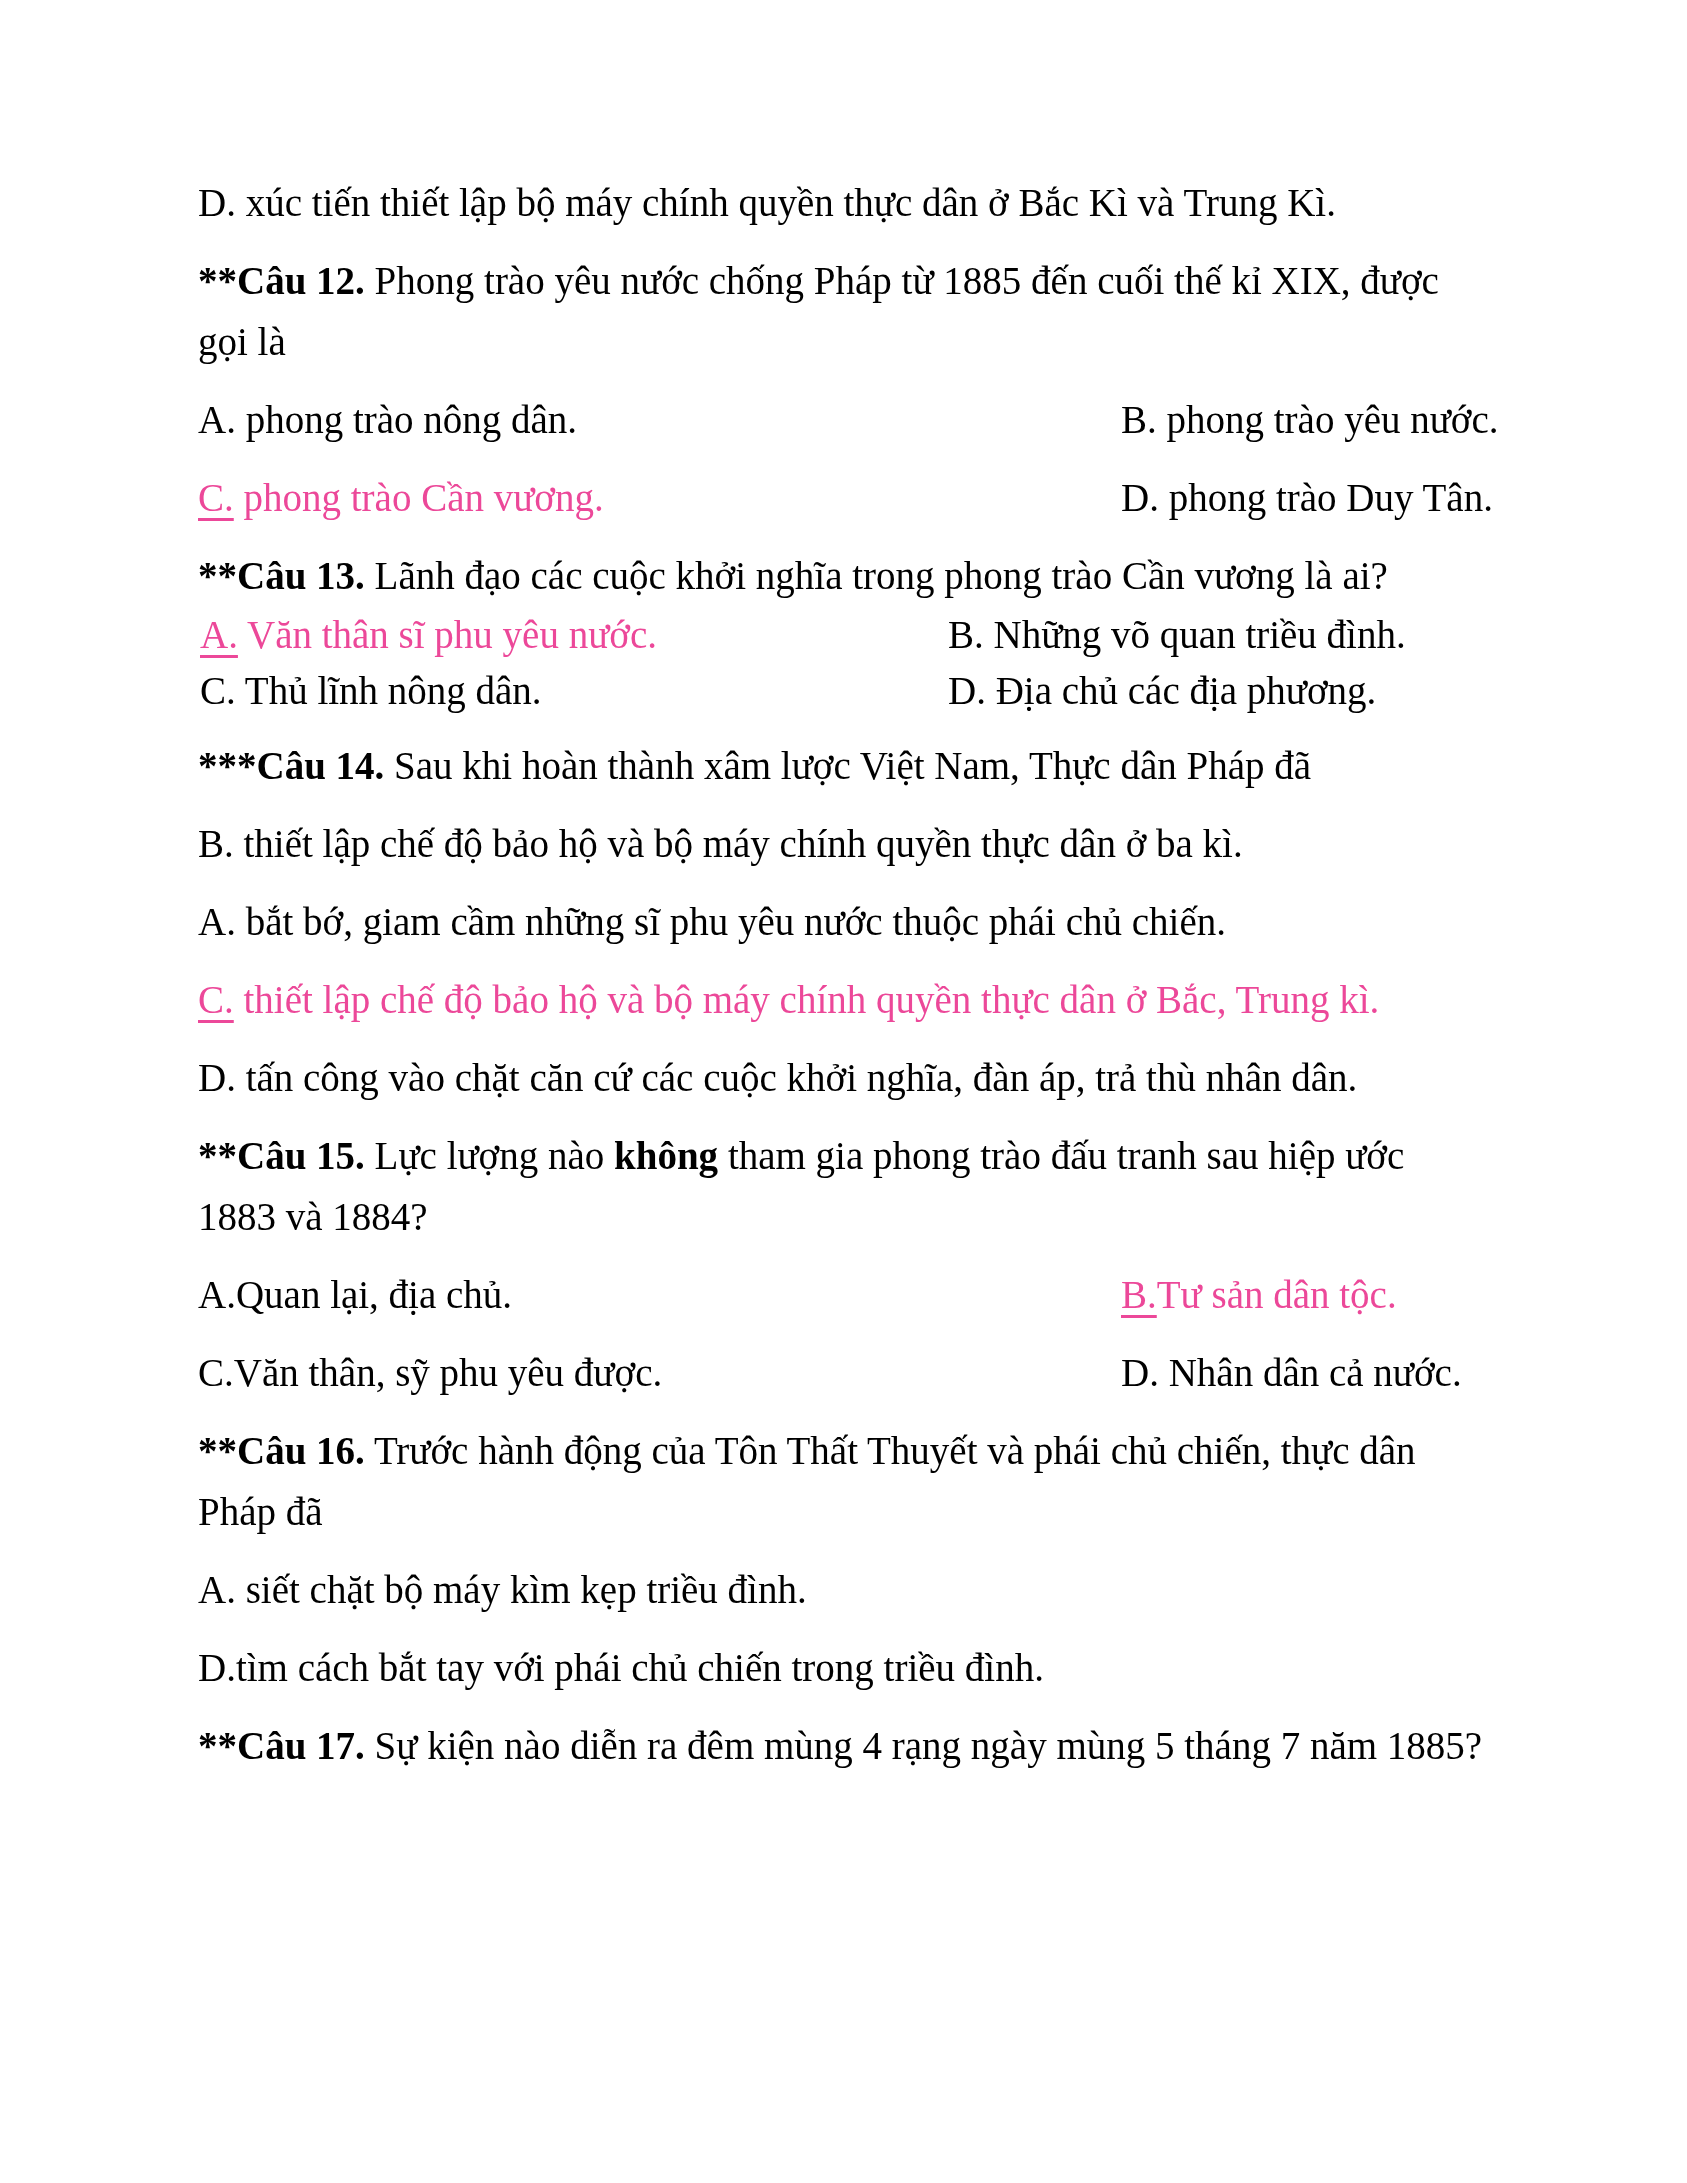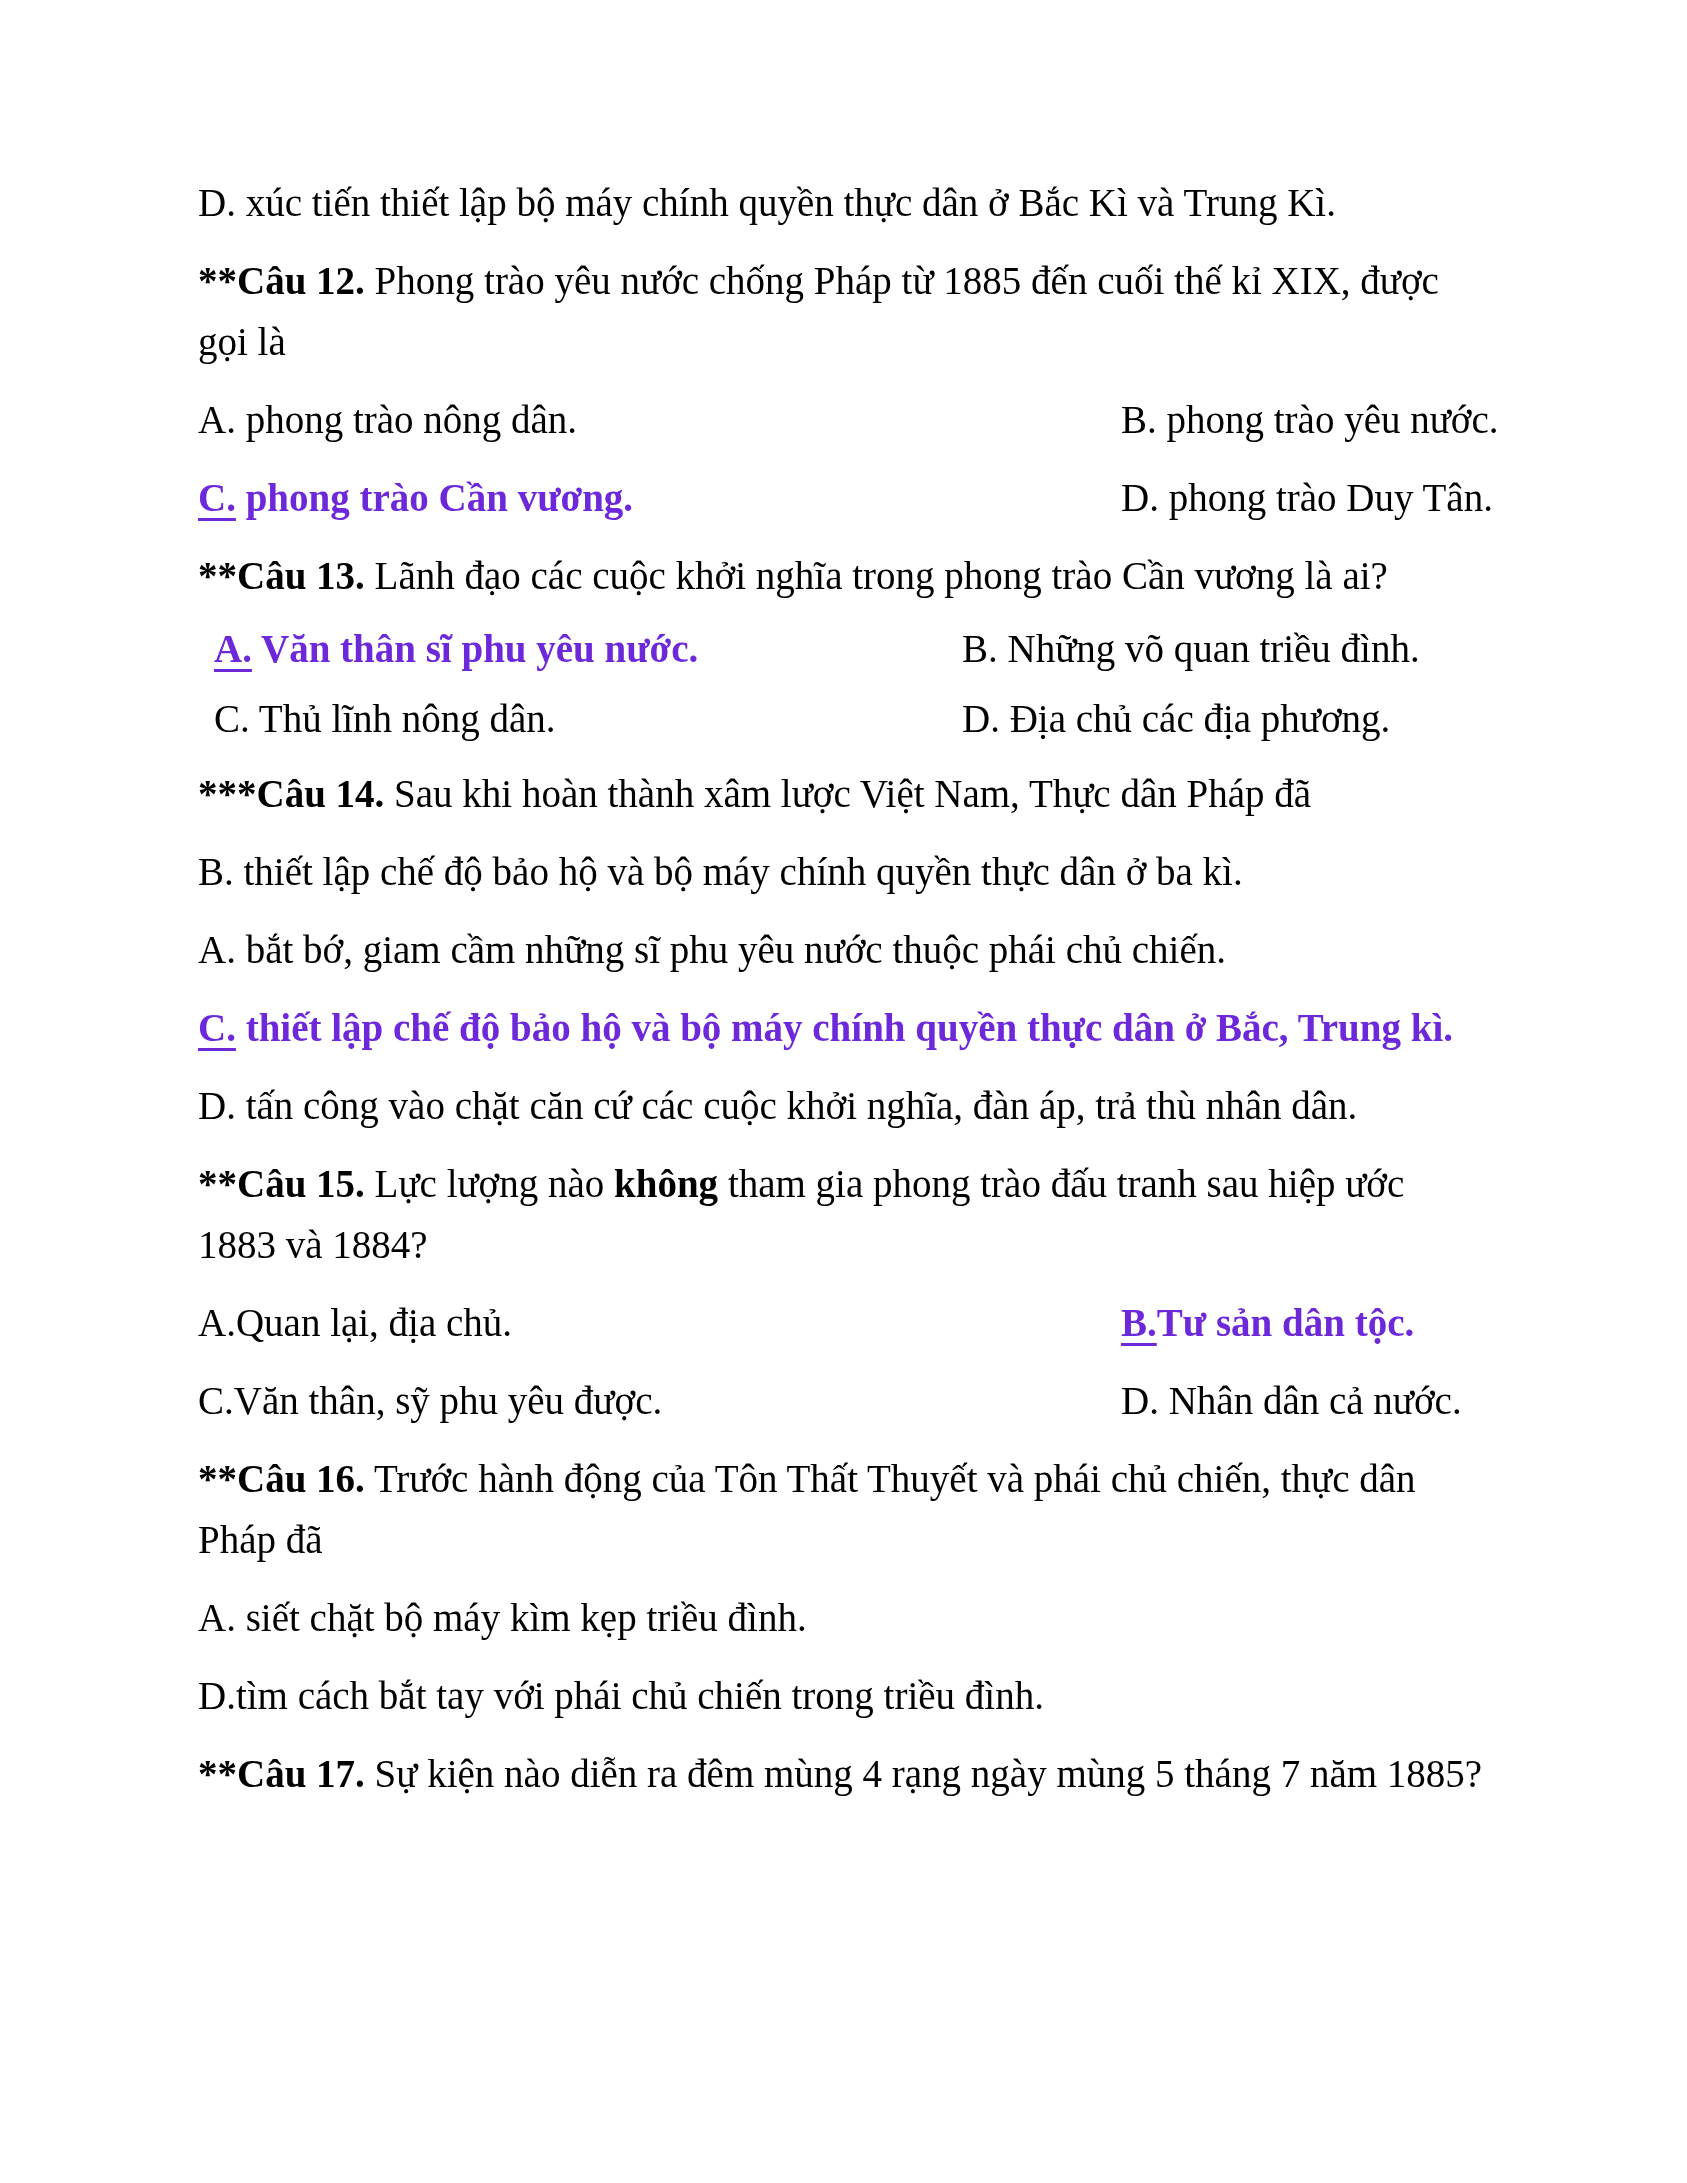--- a/index.html
+++ b/index.html
@@ -24,32 +24,32 @@
     color: #000000;
     line-height: 61px;
   }
   .line {
     margin: 0 0 17px 0;
     line-height: 61px;
   }
   .m0 { margin-bottom: 0; }
   .tight {
     line-height: 54px;
-    margin: 16px;
+    margin: 2px;
   }
   .lastTight { margin-bottom: 17px; }
   .row { position: relative; }
   .colB {
     position: absolute;
     left: 923px;
     top: 0;
     white-space: nowrap;
   }
   .colB13 { left: 748px; }
-  .red { color: #6d28d9; font-weight: bold; }
+  .red { color: #ec4899; }
   .u {
     text-decoration: underline;
     text-decoration-thickness: 3.3px;
     text-underline-offset: 6.6px;
   }
   .b { font-weight: bold; }
 </style>
 </head>
 <body>
 

